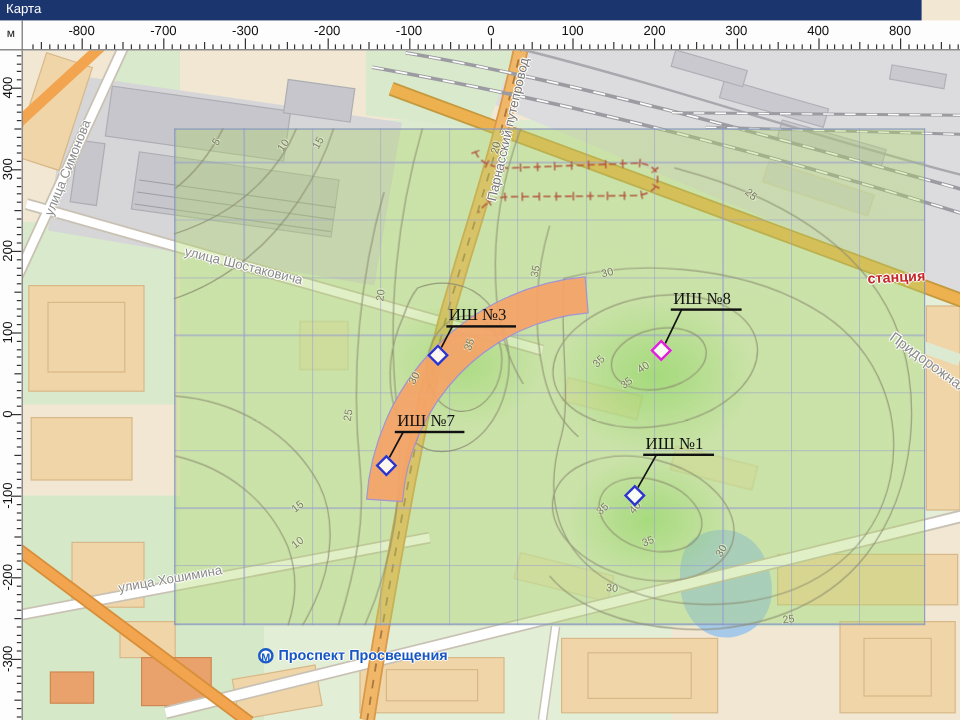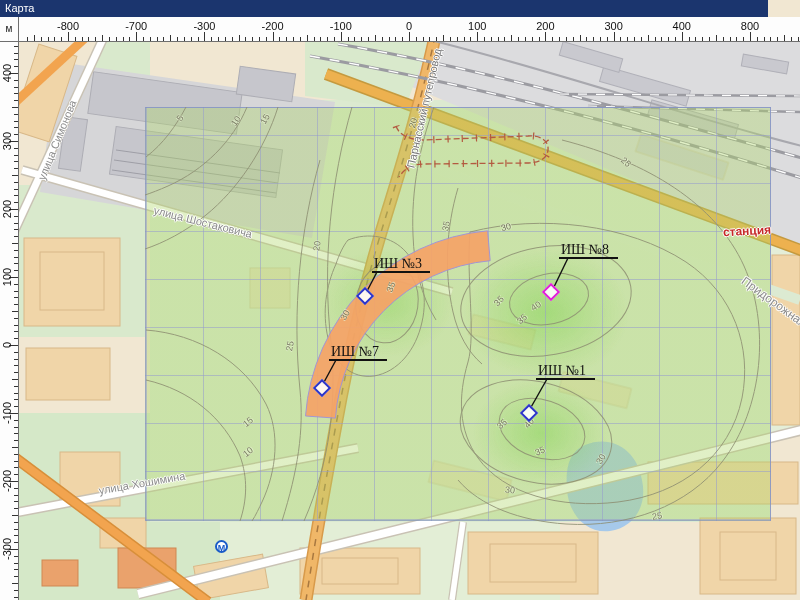--- a/index.html
+++ b/index.html
@@ -199,20 +199,21 @@
   </svg>
 
   <div id="labels">
     <span class="slabel" style="left:57px;top:140px;transform:translate(-50%,-50%) rotate(-68deg);">улица Симонова</span>
     <span class="slabel" style="left:203px;top:222px;transform:translate(-50%,-50%) rotate(14deg);">улица Шостаковича</span>
     <span class="slabel" style="left:142px;top:483px;transform:translate(-50%,-50%) rotate(-10deg);">улица Хошимина</span>
     <span class="slabel" style="left:424px;top:108px;color:#777;transform:translate(-50%,-50%) rotate(-77deg);">Парнасский путепровод</span>
     <span class="slabel" style="left:774px;top:302px;font-size:12px;transform:translate(-50%,-50%) rotate(36deg);">Придорожная</span>
     <span class="slabel" style="left:747px;top:231px;color:#c62828;font-weight:bold;font-size:12px;transform:translate(-50%,-50%) rotate(-3deg);">станция</span>
     <div id="metro">М</div>
+    <span id="prospekt">Проспект Просвещения</span>
   </div>
 
   <div id="anno">
       <span class="clabel" style="left: 180px; top: 118px; transform: translate(-50%, -50%) rotate(-55deg);">5</span>
       <span class="clabel" style="left: 236px; top: 121px; transform: translate(-50%, -50%) rotate(-55deg);">10</span>
       <span class="clabel" style="left: 265px; top: 119px; transform: translate(-50%, -50%) rotate(-62deg);">15</span>
       <span class="clabel" style="left: 413px; top: 123px; transform: translate(-50%, -50%) rotate(-76deg);">20</span>
       <span class="clabel" style="left: 626px; top: 162px; transform: translate(-50%, -50%) rotate(42deg);">25</span>
       <span class="clabel" style="left: 317px; top: 246px; transform: translate(-50%, -50%) rotate(-83deg);">20</span>
       <span class="clabel" style="left: 290px; top: 346px; transform: translate(-50%, -50%) rotate(-80deg);">25</span>

